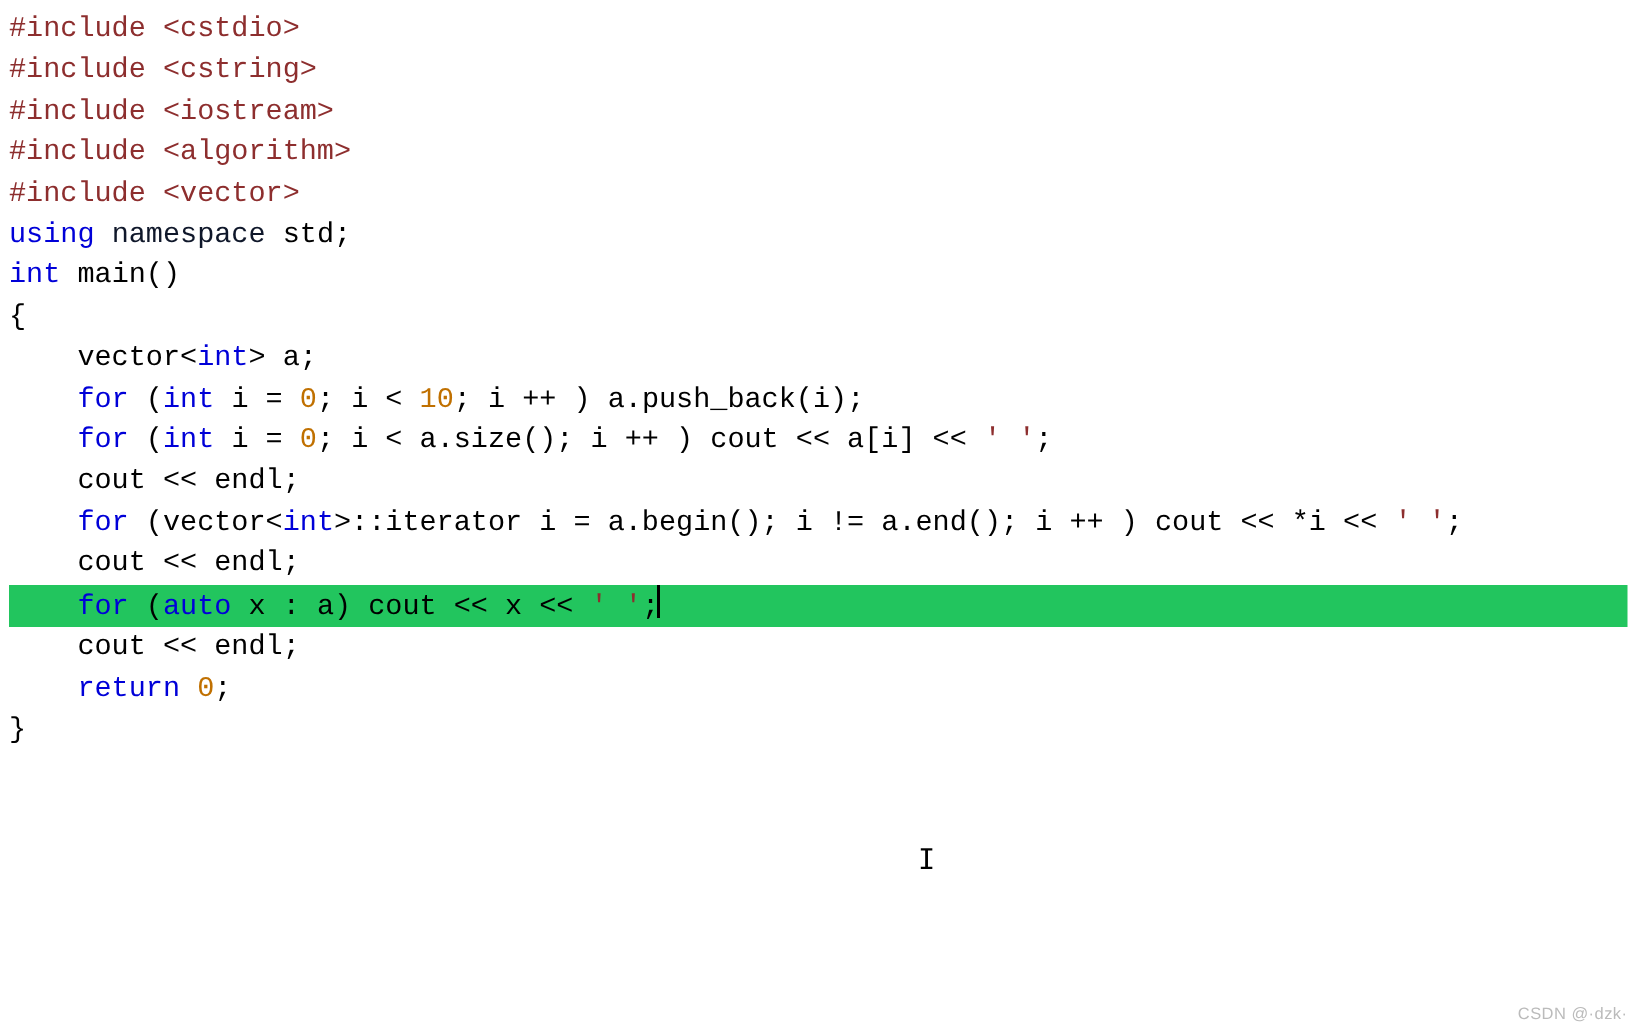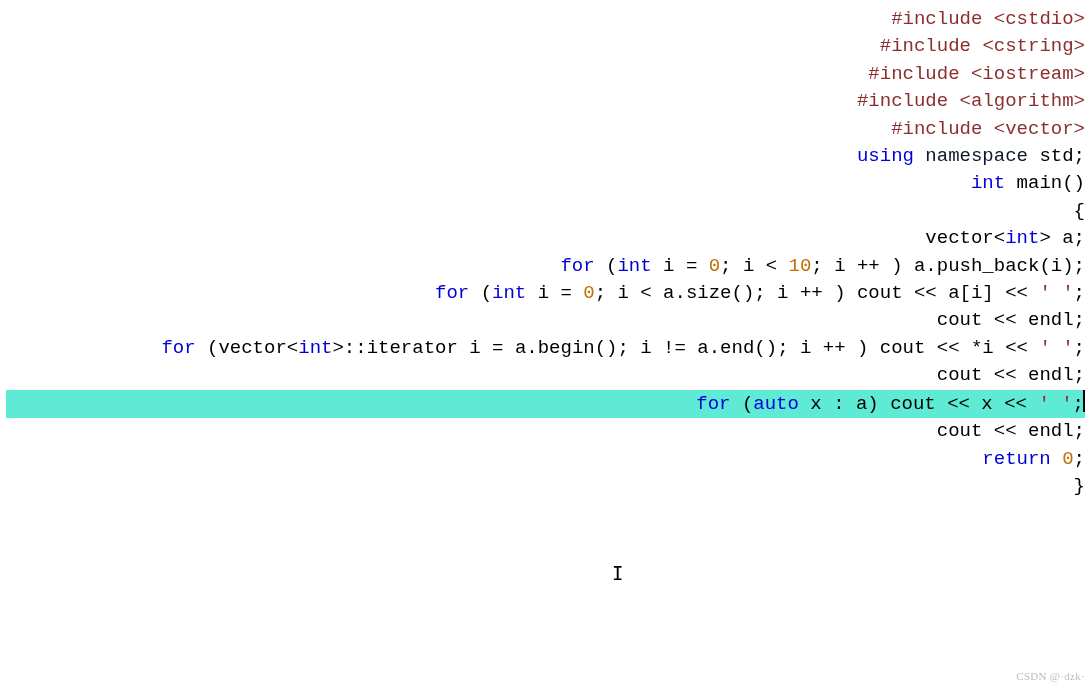--- a/index.html
+++ b/index.html
@@ -5,41 +5,40 @@
   html,body{margin:0;padding:0;width:1091px;height:688px;background:#fff;overflow:hidden}
   #code{
     font-family:Consolas,"Courier New",monospace;
     font-size:19px;
     line-height:27.4px;
     padding:6px 6px 0 6px;
     white-space:pre;
     letter-spacing:0;
     color:#000;
     position:relative;
-    text-align:right;
   }
   .kw{color:#0000d8}        
   .pp{color:#8d2e2e}        
   .hdr{color:#8d2e2e}        
   .num{color:#c07000}
   .gray{color:#0f172a}
-  .hl{background:#5eead4}
+  .hl{background:#22c55e}
   .caret{
     display:inline-block;width:0;border-left:2px solid #000;height:22px;
     vertical-align:-3px;margin-left:-1px;
   }
   .ibeam{
     position:absolute;
     font-family:Consolas,monospace;
     color:#000;
     font-size:19px;
   }
   .wm{
     position:absolute;right:6px;bottom:6px;
-    font-size:11px;color:#bbb;font-family:Liberation Serif, serif;
+    font-size:11px;color:#bbb;font-family:Liberation Sans, sans-serif;
     letter-spacing:0.3px;
   }
 </style>
 </head>
 <body>
 
 <div id="code"><div><span class="pp">#include </span><span class="hdr">&lt;cstdio&gt;</span></div><div><span class="pp">#include </span><span class="hdr">&lt;cstring&gt;</span></div><div><span class="pp">#include </span><span class="hdr">&lt;iostream&gt;</span></div><div><span class="pp">#include </span><span class="hdr">&lt;algorithm&gt;</span></div><div><span class="pp">#include </span><span class="hdr">&lt;vector&gt;</span></div><div><span></span></div><div><span class="kw">using</span><span> </span><span class="gray">namespace</span><span> std;</span></div><div><span></span></div><div><span class="kw">int</span><span> main()</span></div><div><span>{</span></div><div><span>    vector&lt;</span><span class="kw">int</span><span>&gt; a;</span></div><div><span></span></div><div><span>    </span><span class="kw">for</span><span> (</span><span class="kw">int</span><span> i = </span><span class="num">0</span><span>; i &lt; </span><span class="num">10</span><span>; i ++ ) a.push_back(i);</span></div><div><span></span></div><div><span>    </span><span class="kw">for</span><span> (</span><span class="kw">int</span><span> i = </span><span class="num">0</span><span>; i &lt; a.size(); i ++ ) cout &lt;&lt; a[i] &lt;&lt; </span><span class="hdr">' '</span><span>;</span></div><div><span>    cout &lt;&lt; endl;</span></div><div><span></span></div><div><span>    </span><span class="kw">for</span><span> (vector&lt;</span><span class="kw">int</span><span>&gt;::iterator i = a.begin(); i != a.end(); i ++ ) cout &lt;&lt; *i &lt;&lt; </span><span class="hdr">' '</span><span>;</span></div><div><span>    cout &lt;&lt; endl;</span></div><div><span></span></div><div class="hl"><span>    </span><span class="kw">for</span><span> (</span><span class="kw">auto</span><span> x : a) cout &lt;&lt; x &lt;&lt; </span><span class="hdr">' '</span><span>;</span><span class="caret"></span></div><div><span>    cout &lt;&lt; endl;</span></div><div><span></span></div><div><span>    </span><span class="kw">return</span><span> </span><span class="num">0</span><span>;</span></div><div><span>}</span></div><span class="ibeam" style="left: 612px; top: 560px;">I</span></div>
 
 <span class="wm">CSDN @·dzk·</span>
 

